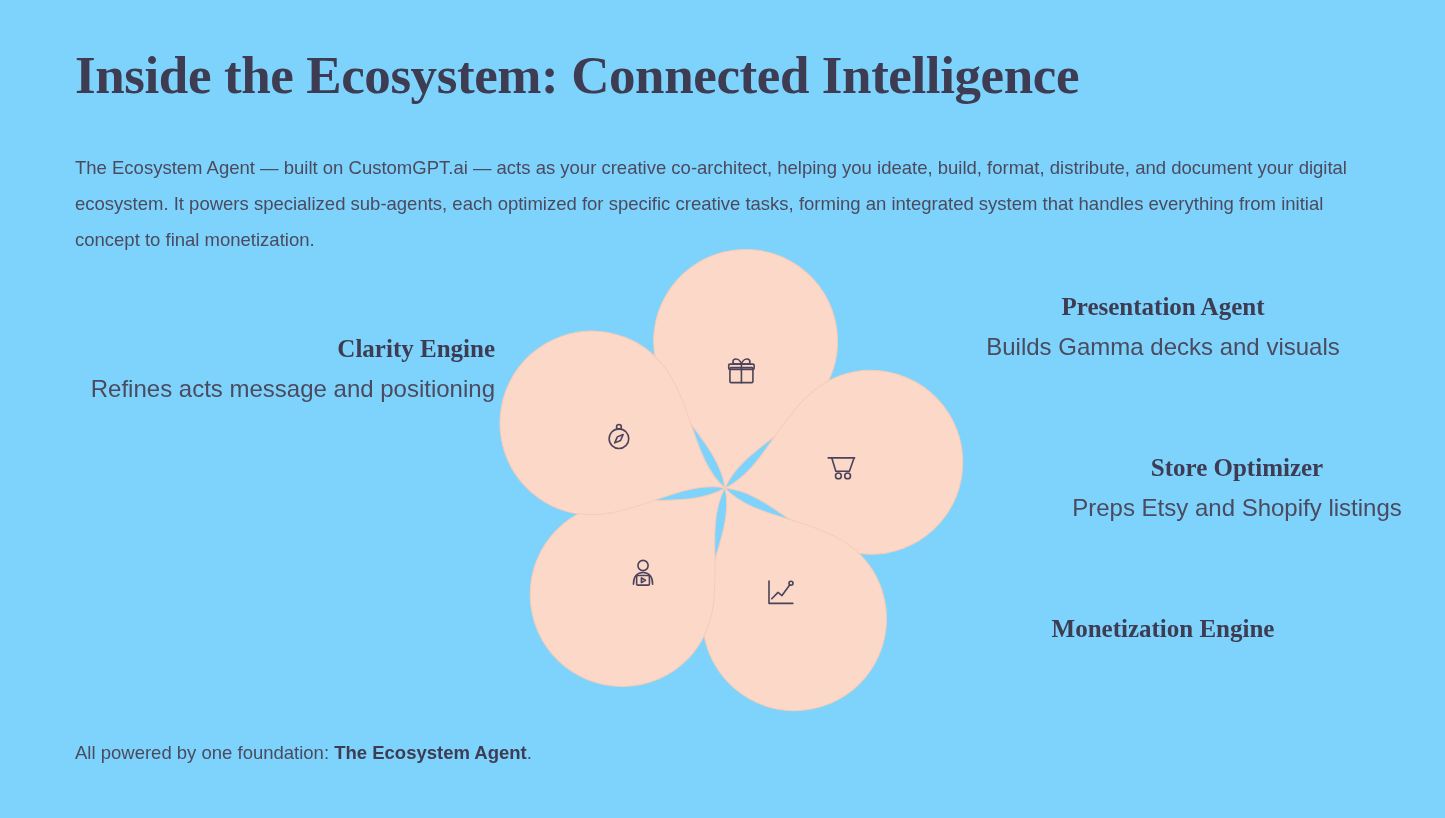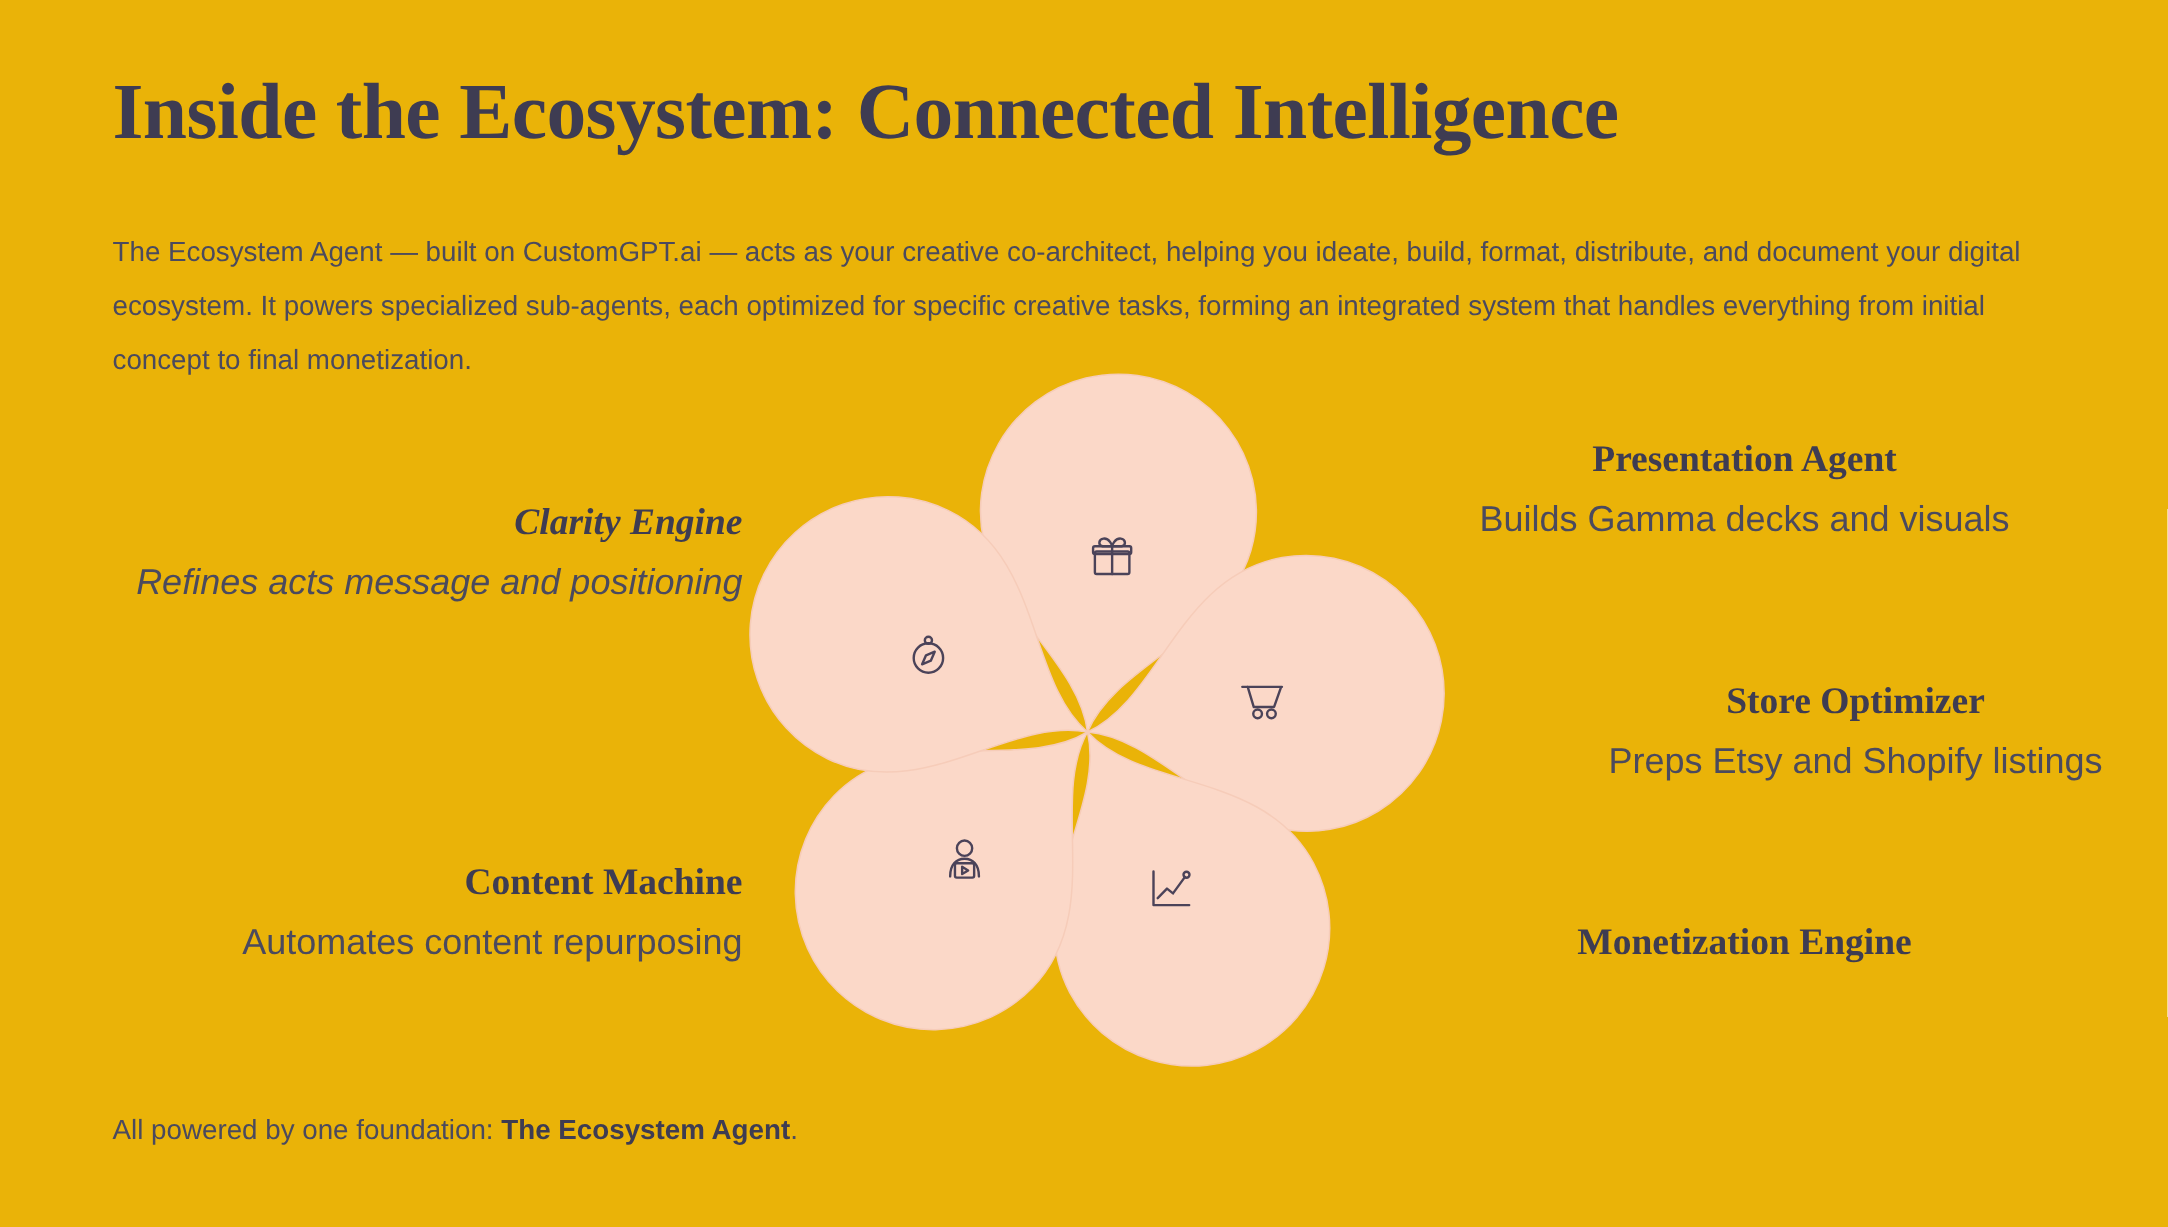--- a/index.html
+++ b/index.html
@@ -13,21 +13,21 @@
 
   body {
     font-family: "Liberation Sans", sans-serif;
     position: relative;
   }
 
   .slide {
     position: relative;
     width: 1445px;
     height: 818px;
-    background: #eab308;
+    background: #7dd3fc;
   }
 
   
   .page-title {
     position: absolute;
     left: 75px;
     top: 46px;
     width: 1300px;
     font-family: "Liberation Serif", "DejaVu Serif", serif;
     font-weight: 700;
@@ -82,21 +82,21 @@
   .label .lbl-desc {
     margin-top: 8px;
     font-size: 24px;
     line-height: 1.45;
     color: #4b4a5e;
   }
 
   .label.left  { text-align: right; }
   .label.right { text-align: center; }
 
-  .lbl-clarity      { left: 65px;  top: 78px; font-style: italic; }
+  .lbl-clarity      { left: 65px;  top: 78px; }
   .lbl-content      { left: 65px;  top: 318px; }
   .lbl-presentation { left: 948px; top: 36px; }
   .lbl-store        { left: 1022px; top: 197px; }
   .lbl-monetization { left: 948px; top: 358px; }
 
   
   .footer-note {
     position: absolute;
     left: 75px;
     top: 740px;
@@ -181,24 +181,20 @@
           <path d="M16.2 11.2 L13.6 17.2 L7.8 19.6 L10.4 13.6 Z"></path>
         </g>
       </g>
     </svg>
 
     <div class="label left lbl-clarity">
       <div class="lbl-title">Clarity Engine</div>
       <div class="lbl-desc">Refines acts message and positioning</div>
     </div>
 
-    <div class="label left lbl-content">
-      <div class="lbl-title">Content Machine</div>
-      <div class="lbl-desc">Automates content repurposing</div>
-    </div>
 
     <div class="label right lbl-presentation">
       <div class="lbl-title">Presentation Agent</div>
       <div class="lbl-desc">Builds Gamma decks and visuals</div>
     </div>
 
     <div class="label right lbl-store">
       <div class="lbl-title">Store Optimizer</div>
       <div class="lbl-desc">Preps Etsy and Shopify listings</div>
     </div>

